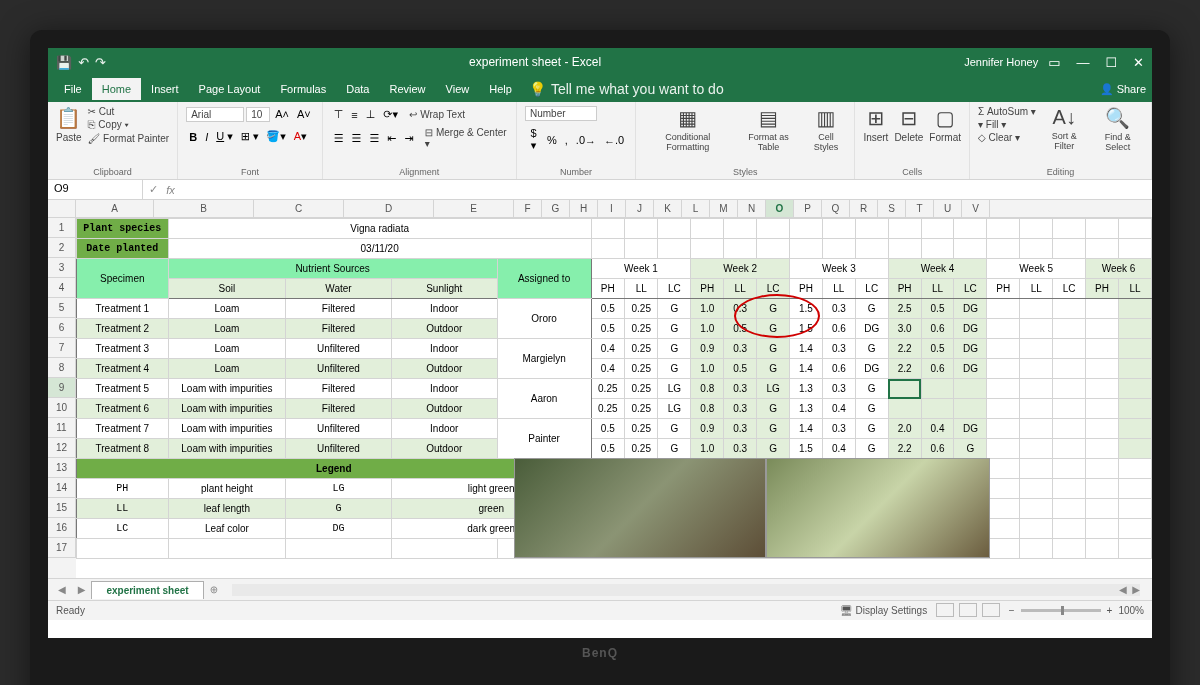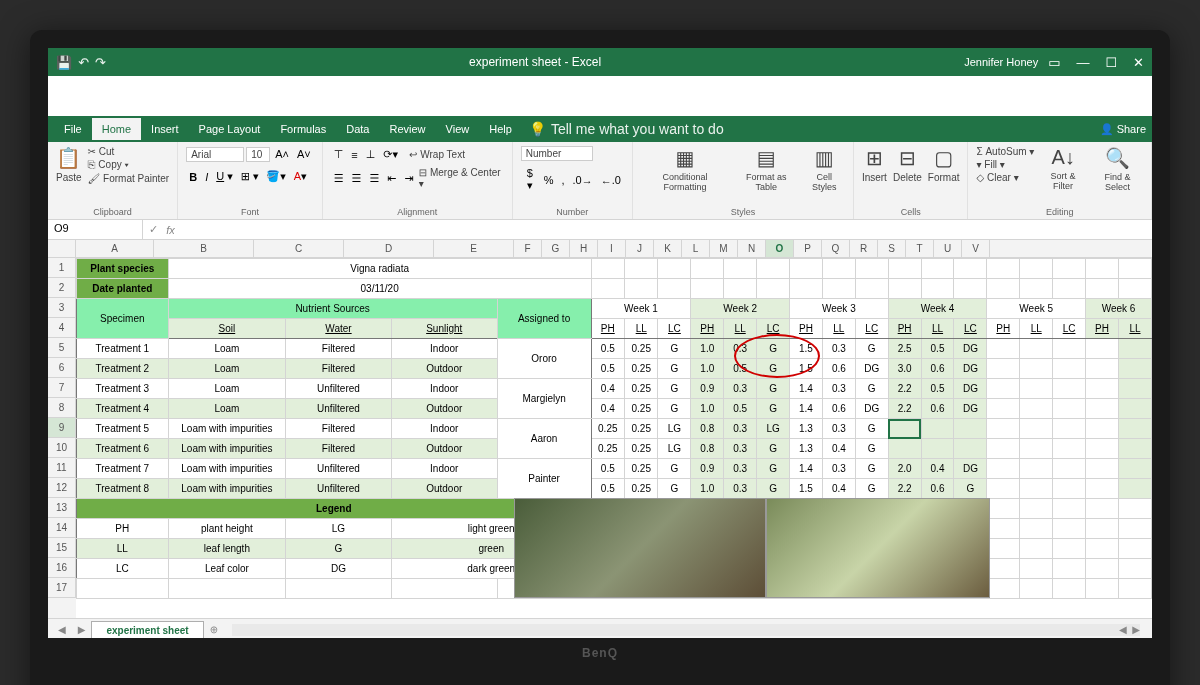--- a/index.html
+++ b/index.html
@@ -10,21 +10,21 @@
 
 .titlebar { background: #217346; color: #fff; height: 28px; display: flex; align-items: center; padding: 0 8px; }
 .titlebar .qat { display: flex; gap: 6px; align-items: center; }
 .titlebar .qat span { font-size: 13px; opacity: 0.9; cursor: pointer; }
 .titlebar .title { flex: 1; text-align: center; font-size: 12px; }
 .titlebar .user { font-size: 11px; margin-right: 10px; }
 .titlebar .winbtns { display: flex; gap: 16px; font-size: 13px; }
 .titlebar .winbtns span { cursor: pointer; }
 
 
-.menubar { background: #217346; color: #fff; height: 26px; display: flex; align-items: center; padding: 0 6px; margin-top: 40px; }
+.menubar { background: #217346; color: #fff; height: 26px; display: flex; align-items: center; padding: 0 6px; }
 .menubar .tab { padding: 5px 10px; font-size: 11px; cursor: pointer; }
 .menubar .tab.active { background: #f3f3f3; color: #217346; }
 .menubar .tell { margin-left: 8px; font-size: 14px; opacity: 0.9; }
 .menubar .share { margin-left: auto; font-size: 11px; }
 
 
 .ribbon { background: #f3f3f3; height: 78px; display: flex; border-bottom: 1px solid #d4d4d4; font-size: 10px; color: #444; }
 .group { border-right: 1px solid #e1e1e1; padding: 4px 8px 2px 8px; display: flex; flex-direction: column; justify-content: space-between; }
 .group-body { display: flex; align-items: flex-start; gap: 6px; flex: 1; }
 .group-label { text-align: center; font-size: 9px; color: #666; padding-top: 2px; }
@@ -56,25 +56,25 @@
 .grid { flex: 1; overflow: hidden; position: relative; }
 .grid table { border-collapse: collapse; width: 100%; }
 .grid td { border: 1px solid #d4d4d4; height: 20px; font-size: 10px; padding: 0 4px; text-align: center; vertical-align: middle; }
 
 
 .c-dg { background: #70ad47; font-weight: bold; color: #000; }
 .c-mg { background: #86efac; }
 .c-lg { background: #e2efda; }
 .c-w { background: #fff; }
 .bT { border-top: 1.5px solid #777 !important; }
-.bB { border-bottom: 1.5px solid #777 !important; text-decoration: underline; }
+.bB { border-bottom: 1.5px solid #777 !important; }
 .bL { border-left: 1.5px solid #777 !important; }
 .bR { border-right: 1.5px solid #777 !important; }
 .tl { text-align: left; padding-left: 6px; }
-.tr { text-align: right; padding-right: 6px; }
+.tr { text-align: right; padding-right: 6px; font-family: Liberation Mono, monospace; }
 
 .sel-cell { outline: 2px solid #217346; outline-offset: -2px; }
 .circle { position: absolute; border: 2px solid #d00000; border-radius: 50%; width: 86px; height: 26px; pointer-events: none; }
 
 
 .photos { position: absolute; display: flex; }
 .photo { background: linear-gradient(135deg, #4a5d3a, #8b9474, #5d4e37); border: 1px solid #999; }
 
 
 .tabs-row { height: 22px; background: #f3f3f3; display: flex; align-items: center; border-top: 1px solid #d4d4d4; padding: 0 4px; font-size: 10px; }
@@ -170,21 +170,21 @@
         <button class="btn-sm">⊥</button>
         <button class="btn-sm">⟳▾</button>
         <span style="margin-left:6px">↩ <span>Wrap Text</span></span>
       </div>
       <div class="font-row">
         <button class="btn-sm">☰</button>
         <button class="btn-sm">☰</button>
         <button class="btn-sm">☰</button>
         <button class="btn-sm">⇤</button>
         <button class="btn-sm">⇥</button>
-        <span style="margin-left:0">⊟ <span>Merge &amp; Center</span> ▾</span>
+        <span style="margin-left:6px">⊟ <span>Merge &amp; Center</span> ▾</span>
       </div>
     </div>
     <div class="group-label">Alignment</div>
   </div>
   <div class="group">
     <div class="group-body" style="flex-direction:column;gap:4px;">
       <div class="font-sel" style="width:72px">Number</div>
       <div class="font-row">
         <button class="btn-sm">$ ▾</button>
         <button class="btn-sm">%</button>

